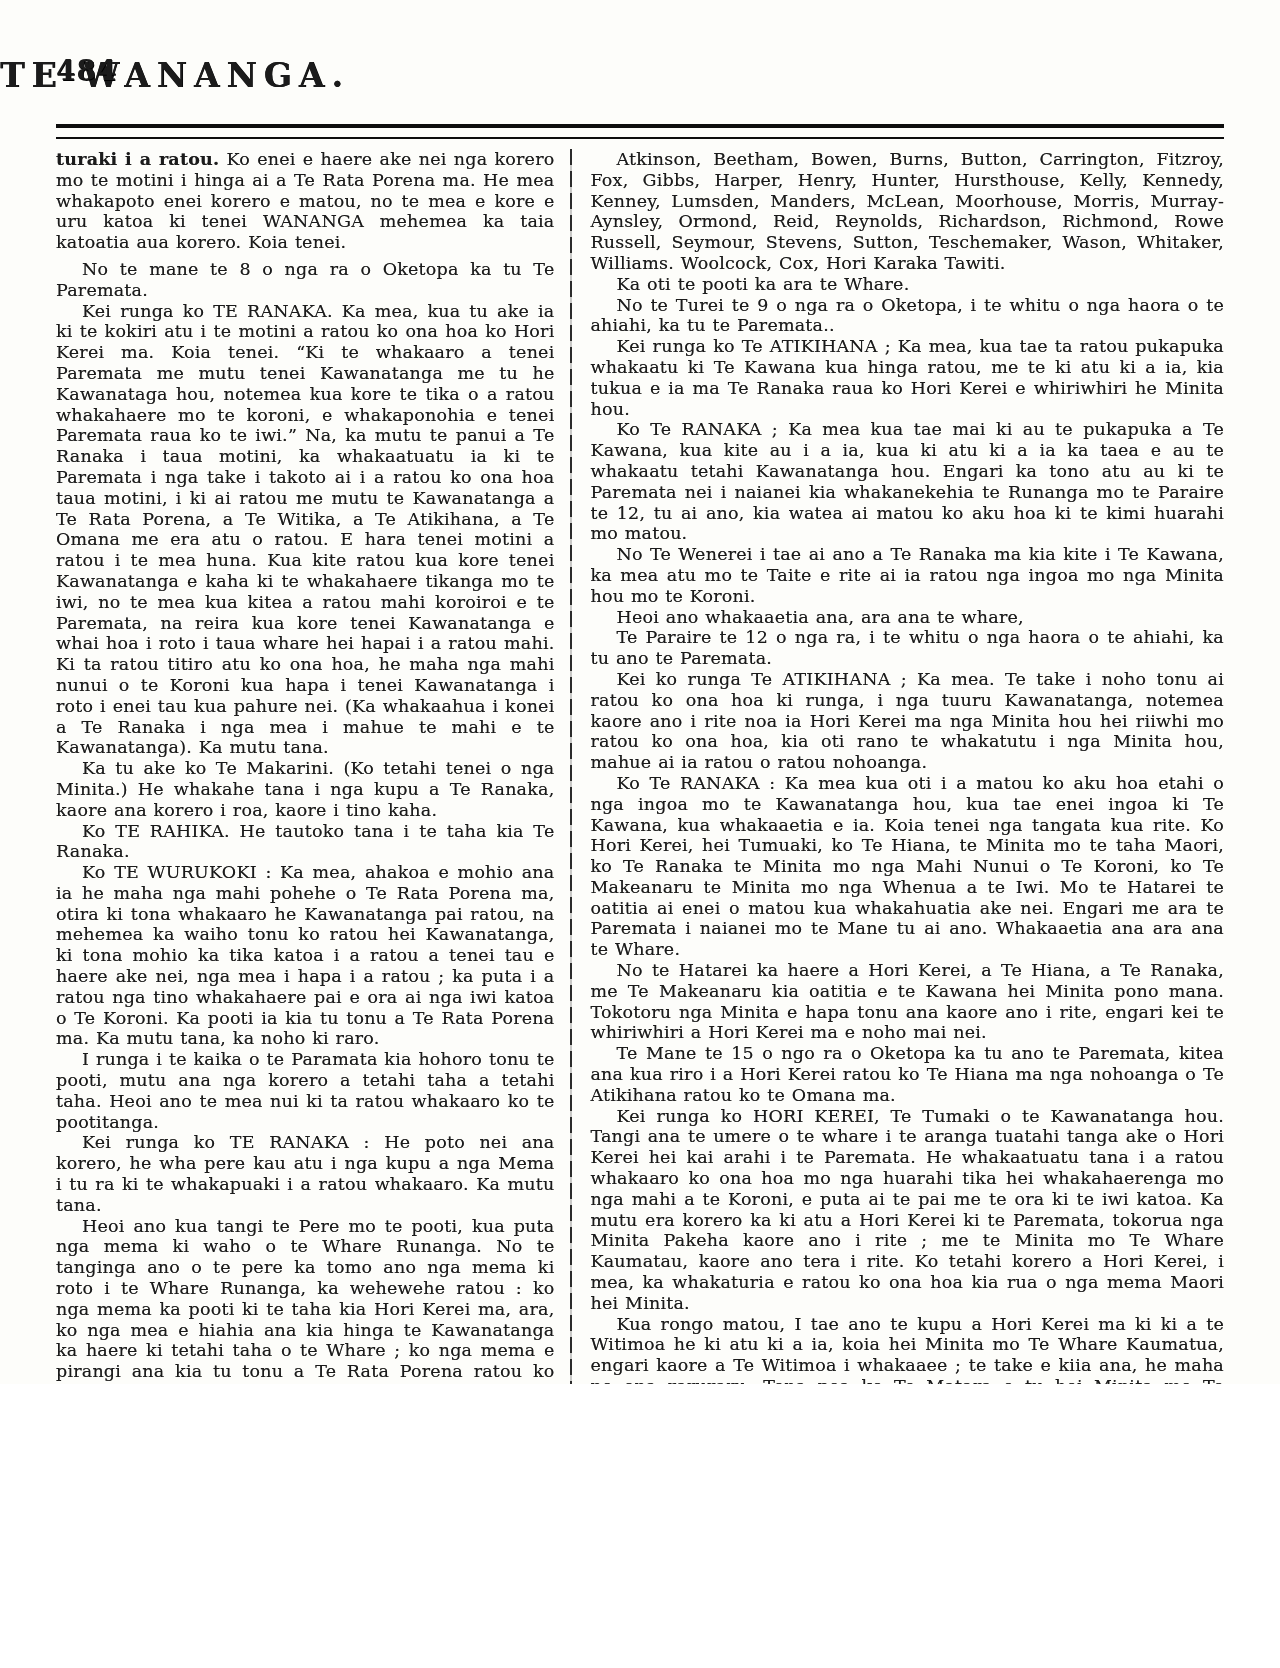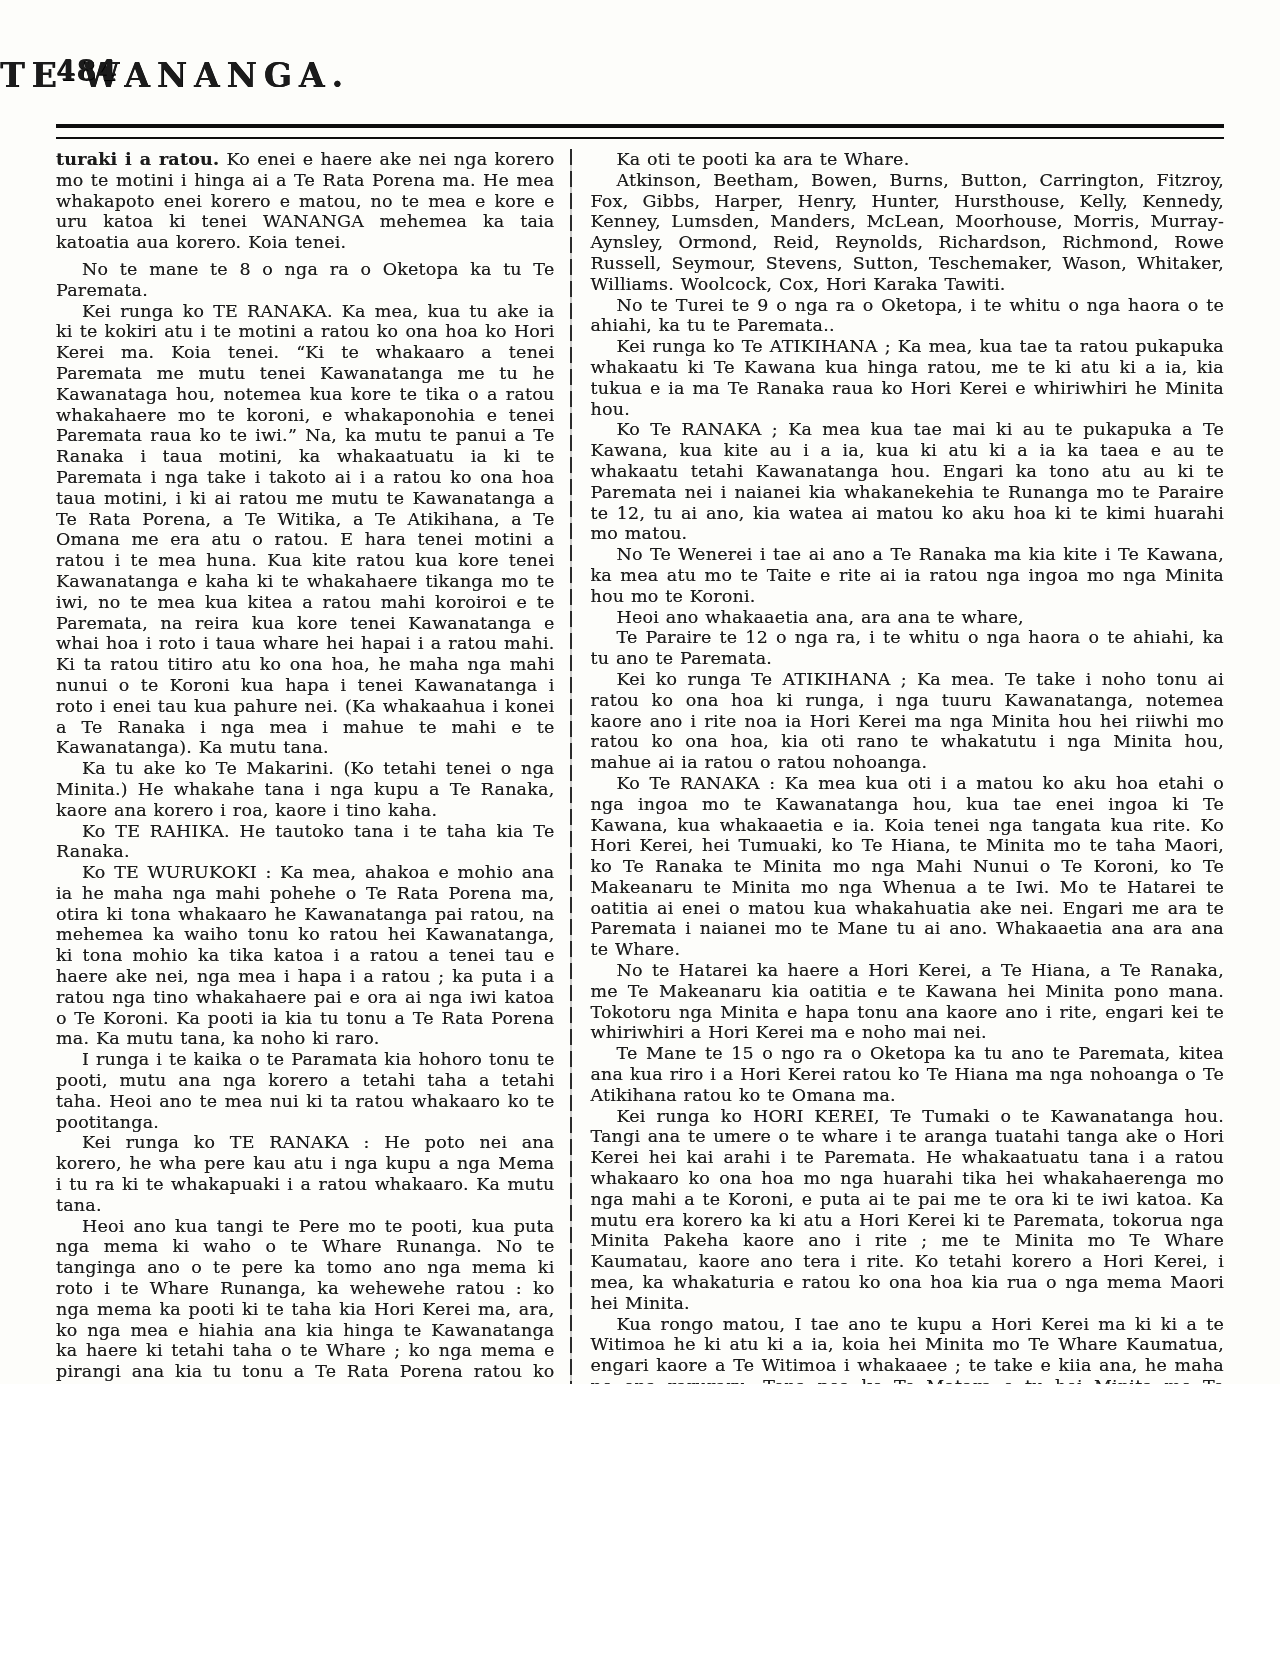--- a/index.html
+++ b/index.html
@@ -101,22 +101,22 @@
       <p>I runga i te kaika o te Paramata kia hohoro tonu te pooti, mutu ana nga korero a tetahi taha a tetahi taha. Heoi ano te mea nui ki ta ratou whakaaro ko te pootitanga.</p>
       <p>Kei runga ko TE RANAKA : He poto nei ana korero, he wha pere kau atu i nga kupu a nga Mema i tu ra ki te whakapuaki i a ratou whakaaro. Ka mutu tana.</p>
       <p>Heoi ano kua tangi te Pere mo te pooti, kua puta nga mema ki waho o te Whare Runanga. No te tanginga ano o te pere ka tomo ano nga mema ki roto i te Whare Runanga, ka wehewehe ratou : ko nga mema ka pooti ki te taha kia Hori Kerei ma, ara, ko nga mea e hiahia ana kia hinga te Kawanatanga ka haere ki tetahi taha o te Whare ; ko nga mema e pirangi ana kia tu tonu a Te Rata Porena ratou ko tona Kawanatanga ka haere ki te tetahi taha. Tahi ano ka tu nga tangata, i whakaritea ai e te Tumua i o te Paremata, ki te tatau, ehara kitea ana kua hinga te Kawangatanga ; e wha tekau ma rua (42) hoki nga mema i pooti kia hinga te Kawangatanga ; e toru tekau ma waru (38) nga mea i pooti kia tu tonu.</p>
       <p class="sp">Koia tenei nga ingoa o nga mea i pooti kia hinga taua Kawanatanga.</p>
 
     </section>
 
     <div class="divider"></div>
 
     <section class="col right">
+      <p>Atkinson, Beetham, Bowen, Burns, Button, Carrington, Fitzroy, Fox, Gibbs, Harper, Henry, Hunter, Hursthouse, Kelly, Kennedy, Kenney, Lumsden, Manders, McLean, Moorhouse, Morris, Murray-Aynsley, Ormond, Reid, Reynolds, Richardson, Richmond, Rowe Russell, Seymour, Stevens, Sutton, Teschemaker, Wason, Whitaker, Williams. Woolcock, Cox, Hori Karaka Tawiti.</p>
       <p>Ka oti te pooti ka ara te Whare.</p>
-      <p>Atkinson, Beetham, Bowen, Burns, Button, Carrington, Fitzroy, Fox, Gibbs, Harper, Henry, Hunter, Hursthouse, Kelly, Kennedy, Kenney, Lumsden, Manders, McLean, Moorhouse, Morris, Murray-Aynsley, Ormond, Reid, Reynolds, Richardson, Richmond, Rowe Russell, Seymour, Stevens, Sutton, Teschemaker, Wason, Whitaker, Williams. Woolcock, Cox, Hori Karaka Tawiti.</p>
       <p>No te Turei te 9 o nga ra o Oketopa, i te whitu o nga haora o te ahiahi, ka tu te Paremata..</p>
       <p>Kei runga ko Te ATIKIHANA ; Ka mea, kua tae ta ratou pukapuka whakaatu ki Te Kawana kua hinga ratou, me te ki atu ki a ia, kia tukua e ia ma Te Ranaka raua ko Hori Kerei e whiriwhiri he Minita hou.</p>
       <p>Ko Te RANAKA ; Ka mea kua tae mai ki au te pukapuka a Te Kawana, kua kite au i a ia, kua ki atu ki a ia ka taea e au te whakaatu tetahi Kawanatanga hou. Engari ka tono atu au ki te Paremata nei i naianei kia whakanekehia te Runanga mo te Paraire te 12, tu ai ano, kia watea ai matou ko aku hoa ki te kimi huarahi mo matou.</p>
       <p>No Te Wenerei i tae ai ano a Te Ranaka ma kia kite i Te Kawana, ka mea atu mo te Taite e rite ai ia ratou nga ingoa mo nga Minita hou mo te Koroni.</p>
       <p>Heoi ano whakaaetia ana, ara ana te whare,</p>
       <p>Te Paraire te 12 o nga ra, i te whitu o nga haora o te ahiahi, ka tu ano te Paremata.</p>
       <p>Kei ko runga Te ATIKIHANA ; Ka mea. Te take i noho tonu ai ratou ko ona hoa ki runga, i nga tuuru Kawanatanga, notemea kaore ano i rite noa ia Hori Kerei ma nga Minita hou hei riiwhi mo ratou ko ona hoa, kia oti rano te whakatutu i nga Minita hou, mahue ai ia ratou o ratou nohoanga.</p>
       <p>Ko Te RANAKA : Ka mea kua oti i a matou ko aku hoa etahi o nga ingoa mo te Kawanatanga hou, kua tae enei ingoa ki Te Kawana, kua whakaaetia e ia. Koia tenei nga tangata kua rite. Ko Hori Kerei, hei Tumuaki, ko Te Hiana, te Minita mo te taha Maori, ko Te Ranaka te Minita mo nga Mahi Nunui o Te Koroni, ko Te Makeanaru te Minita mo nga Whenua a te Iwi. Mo te Hatarei te oatitia ai enei o matou kua whakahuatia ake nei. Engari me ara te Paremata i naianei mo te Mane tu ai ano. Whakaaetia ana ara ana te Whare.</p>
       <p>No te Hatarei ka haere a Hori Kerei, a Te Hiana, a Te Ranaka, me Te Makeanaru kia oatitia e te Kawana hei Minita pono mana. Tokotoru nga Minita e hapa tonu ana kaore ano i rite, engari kei te whiriwhiri a Hori Kerei ma e noho mai nei.</p>
       <p>Te Mane te 15 o ngo ra o Oketopa ka tu ano te Paremata, kitea ana kua riro i a Hori Kerei ratou ko Te Hiana ma nga nohoanga o Te Atikihana ratou ko te Omana ma.</p>

